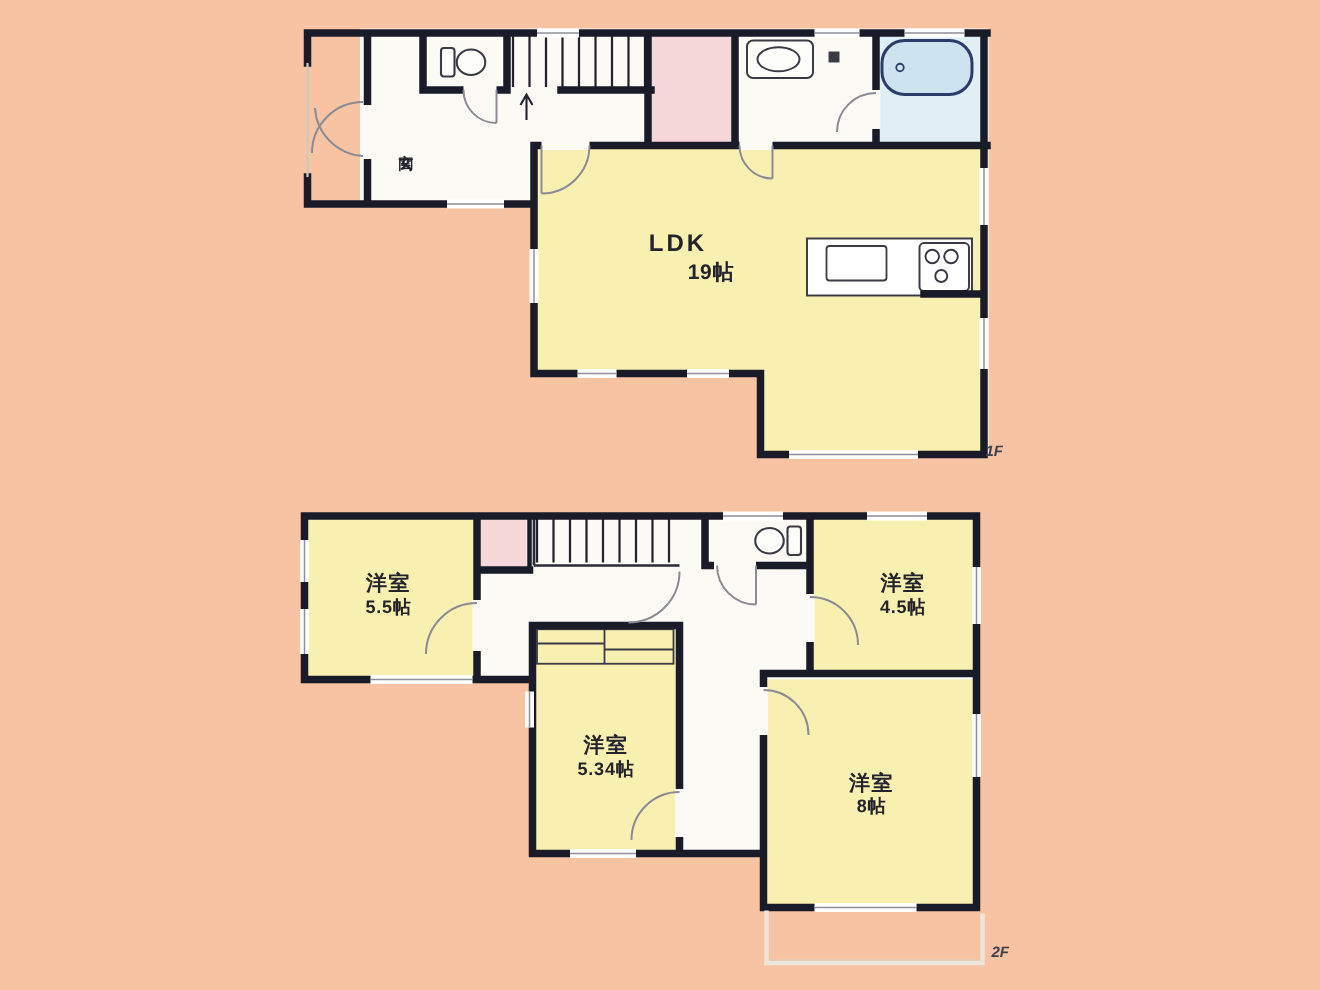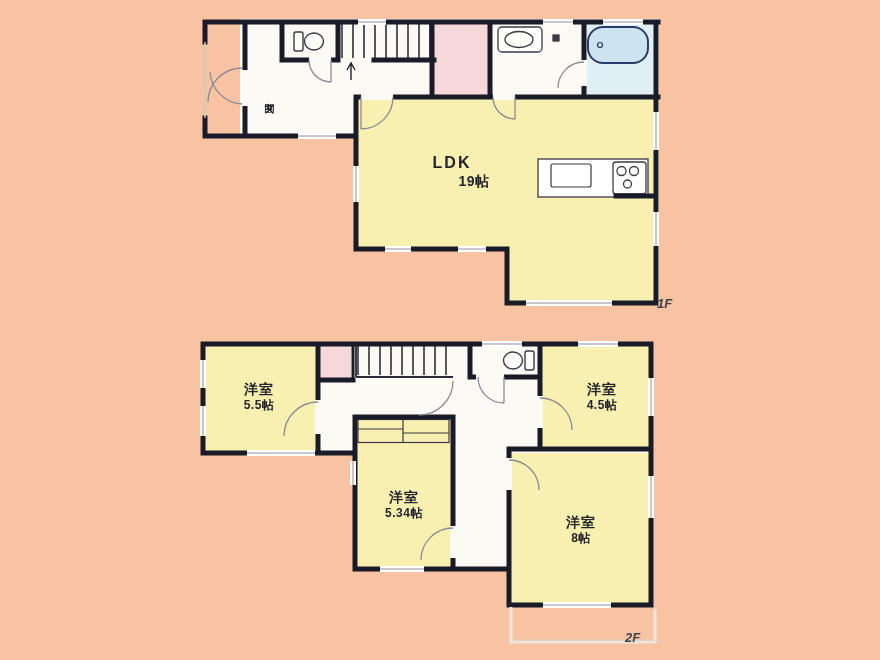--- a/index.html
+++ b/index.html
@@ -7,21 +7,21 @@
          font-family:"Liberation Sans",sans-serif;overflow:hidden;}
   .stage svg{position:absolute;left:0;top:0;}
   .lbl{position:absolute;transform:translate(-50%,-50%);text-align:center;
        color:#23232b;font-weight:bold;line-height:1.18;white-space:nowrap;z-index:3;}
   .lbl .name{font-size:14px;letter-spacing:1px;display:block;}
   .lbl .size{font-size:12px;letter-spacing:.5px;display:block;}
   .lbl.ldk .name{font-size:16px;letter-spacing:2px;}
   .lbl.ldk .size{font-size:14px;margin-left:44px;}
   .vlbl{position:absolute;transform:translate(-50%,-50%);writing-mode:vertical-rl;
         font-size:9.5px;font-weight:bold;color:#23232b;letter-spacing:2px;z-index:3;}
-  .ftag{position:absolute;font-size:13px;font-style:italic;font-weight:bold;
+  .ftag{position:absolute;font-size:10px;font-style:italic;font-weight:bold;
         color:#3e414b;z-index:3;}
   .wm{position:absolute;top:305px;left:441px;transform:translateX(-50%);
       font-size:37px;font-weight:bold;color:#8c8c8c;opacity:.82;
       letter-spacing:.5px;white-space:nowrap;z-index:5;pointer-events:none;}
 </style>
 </head>
 <body>
 
 <div class="stage">
 
@@ -211,16 +211,16 @@
 <div class="lbl" style="left:404px;top:504px">
   <span class="name">洋室</span>
   <span class="size">5.34帖</span>
 </div>
 
 <div class="lbl" style="left:581px;top:529px">
   <span class="name">洋室</span>
   <span class="size">8帖</span>
 </div>
 
-<div class="ftag" style="left:625px;top:630px">2F</div>
+<div class="ftag" style="left:661px;top:630px">2F</div>
 
 
 </div>
 
 </body></html>

